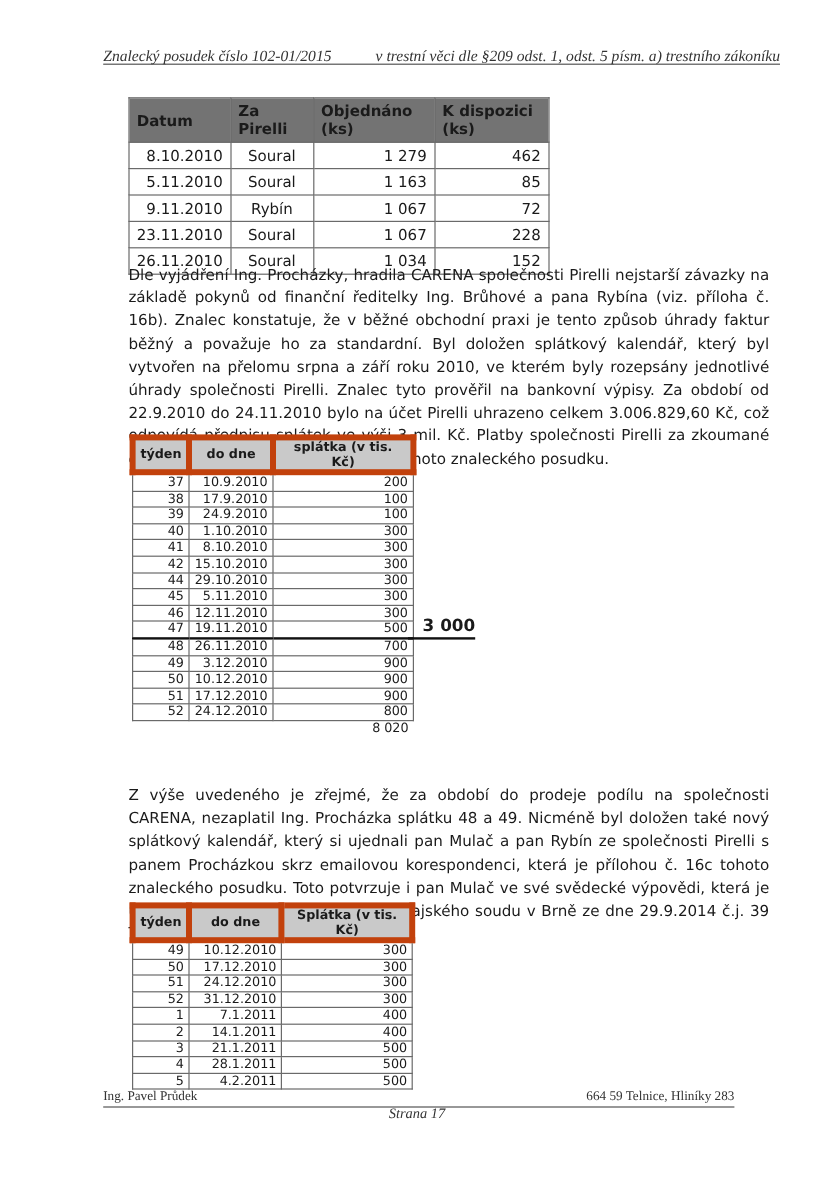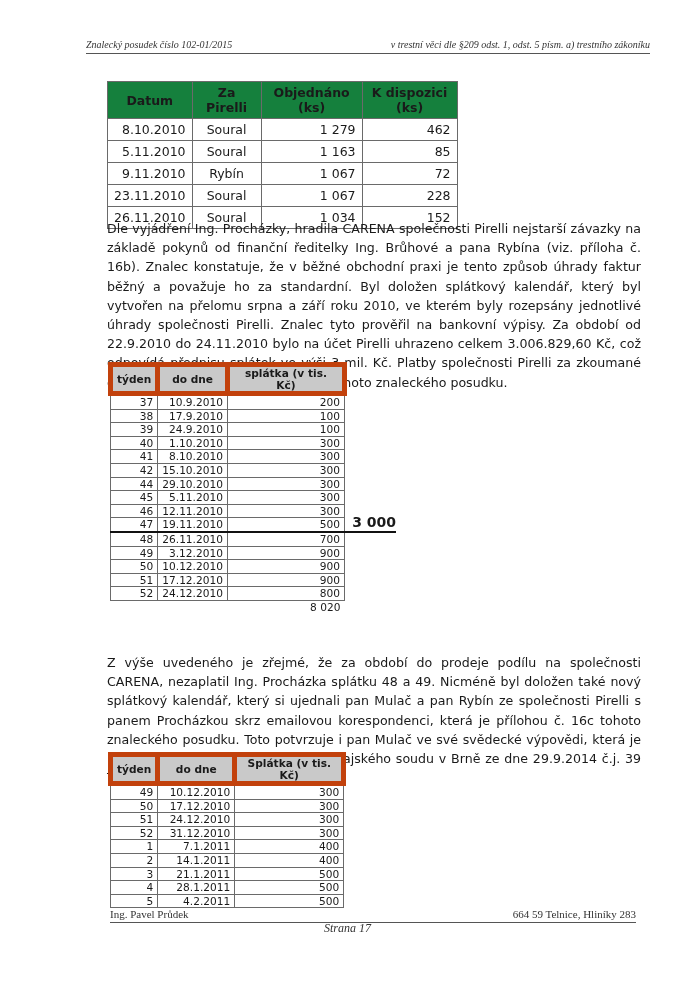--- a/index.html
+++ b/index.html
@@ -1,26 +1,26 @@
 <!DOCTYPE html>
 <html><head>
 <meta charset="utf-8">
 <style>
   html, body { margin:0; padding:0; background:#ffffff; }
   body { width:695px; height:982px; position:relative; overflow:hidden; color:#1a1a1a; }
   .serif { font-family: "Liberation Serif", "DejaVu Serif", serif; }
   .sans { font-family: "DejaVu Sans", "Liberation Sans", sans-serif; }
 
-  .header { position:absolute; left:86px; top:39px; width:564px; height:14px; border-bottom:1px solid #555; font-style:italic; font-size:10px; color:#333; }
+  .header { position:absolute; left:86px; top:39px; width:564px; height:14px; border-bottom:1px solid #555; font-style:italic; font-size:13px; color:#333; }
   .header .l { position:absolute; left:0; top:0; }
   .header .r { position:absolute; right:0; top:0; }
 
   table { border-collapse:collapse; position:absolute; }
   .t1 { left:107px; top:81px; font-size:12.5px; }
-  .t1 th { background:#15803d; font-weight:bold; padding:3px 6px; border:1px solid #6a6a6a; height:17px; text-align:center; }
+  .t1 th { background:#737373; font-weight:bold; padding:3px 6px; border:1px solid #6a6a6a; height:17px; text-align:left; }
   .t1 td { border:1px solid #6a6a6a; padding:2px 6px; height:17px; }
   .t1 .c0 { width:68px; text-align:right; }
   .t1 .c1 { width:56px; text-align:center; }
   .t1 .c2 { width:88px; text-align:right; }
   .t1 .c3 { width:82px; text-align:right; }
 
   .para { position:absolute; left:107px; width:534px; font-size:12.6px; line-height:19.2px; text-align:justify; }
   .p1 { top:219px; }
   .p2 { top:653px; }
 
@@ -29,21 +29,21 @@
   .t2 td, .t3 td { border:1px solid #6a6a6a; padding:0 4px; height:12.6px; text-align:right; line-height:12.6px; }
   .t2 .c0 { width:38px; } .t2 .c1 { width:58px; } .t2 .c2 { width:108px; }
   .t2 tr.split td { border-bottom:2px solid #111; }
   .t2 tr.total td { border:none; }
 
   .grand { position:absolute; left:340px; top:514px; width:56px; text-align:right; font-size:14px; font-weight:bold; border-bottom:2px solid #111; padding-bottom:1px; }
 
   .t3 { left:108px; top:752px; font-size:10.6px; }
   .t3 .c0 { width:38px; } .t3 .c1 { width:68px; } .t3 .c2 { width:100px; }
 
-  .footer { position:absolute; left:86px; top:908px; width:526px; height:14px; border-bottom:1px solid #555; font-size:11px; color:#333;margin-left:24px; }
+  .footer { position:absolute; left:86px; top:908px; width:526px; height:14px; border-bottom:1px solid #555; font-size:11px; color:#333; }
   .footer .l { position:absolute; left:0; top:0; }
   .footer .r { position:absolute; right:0; top:0; }
   .pagenum { position:absolute; left:0; width:695px; top:921px; text-align:center; font-style:italic; font-size:12px; color:#333; }
 </style>
 </head>
 <body>
 
 <div class="header serif">
   <span class="l">Znalecký posudek číslo 102-01/2015</span>
   <span class="r">v trestní věci dle §209 odst. 1, odst. 5 písm. a) trestního zákoníku</span>

